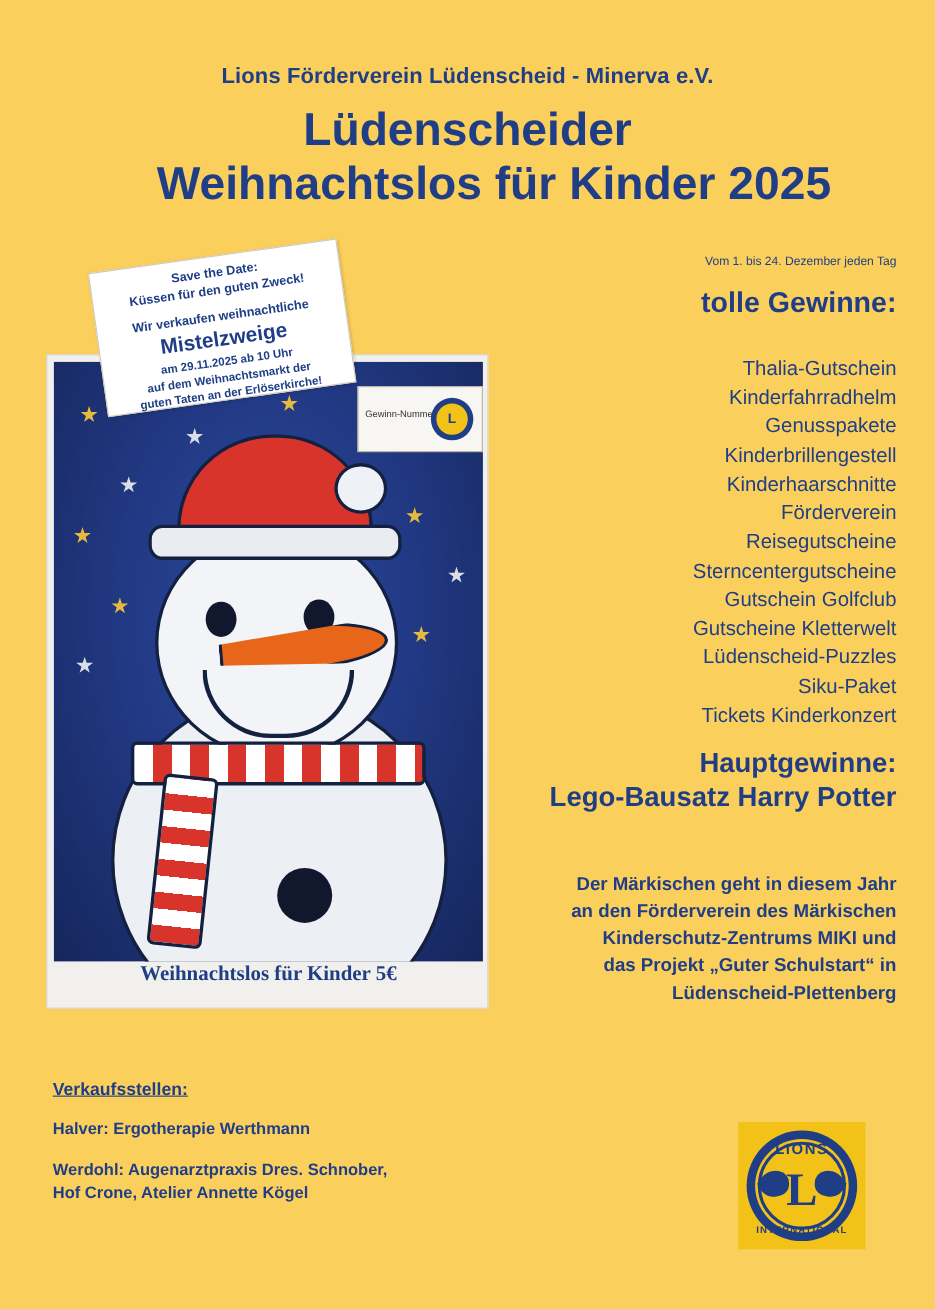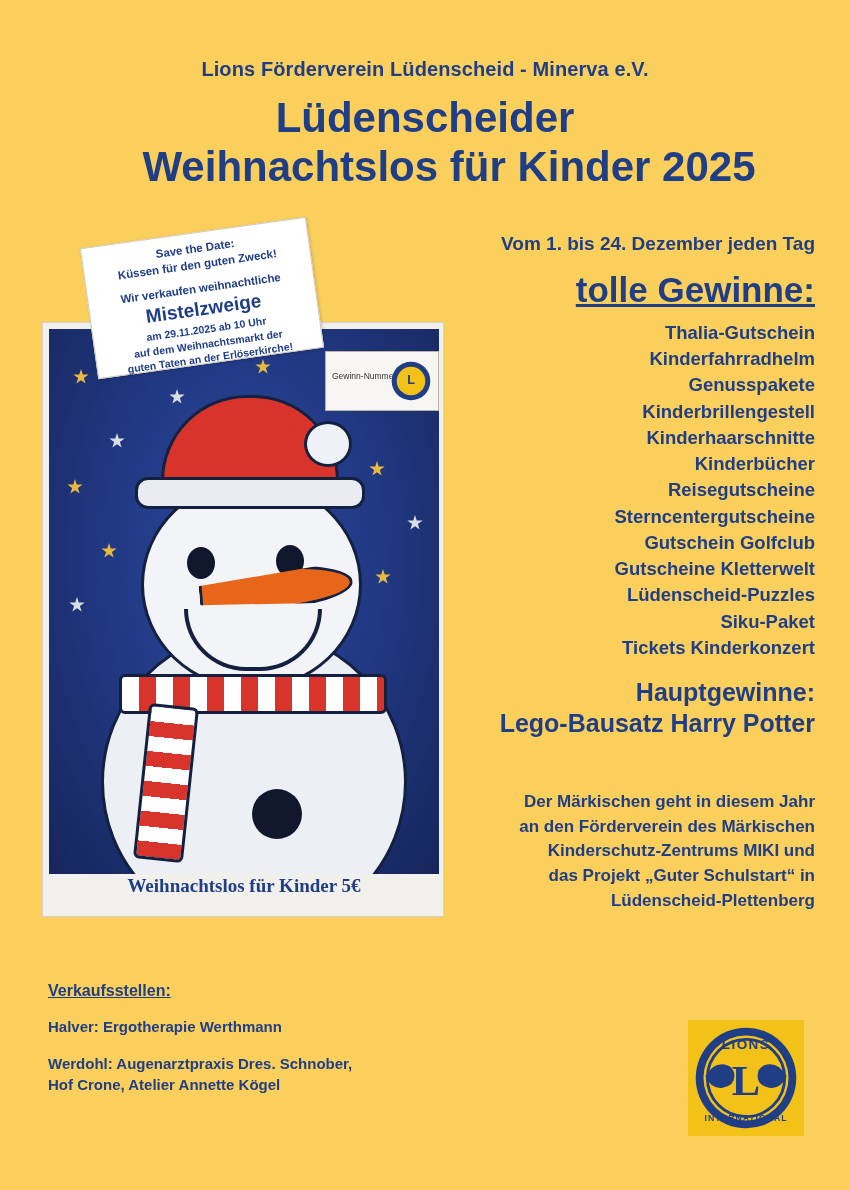--- a/index.html
+++ b/index.html
@@ -53,34 +53,33 @@
 
   
   .right-col {
     position: absolute;
     left: 455px;
     top: 232px;
     width: 360px;
     text-align: right;
   }
   .period-line {
-    font-size: 19px;
-    font-weight: bold;
+    font-size: 11px;
+    font-weight: normal;
     line-height: 1.25;
   }
   .prizes-head {
-    font-size: 35px;
+    font-size: 26px;
     font-weight: bold;
     margin-top: 14px;
-    margin-bottom: 10px;
-    text-decoration: underline;
+    margin-bottom: 31px;
   }
   .prize-item {
     font-size: 18.5px;
-    font-weight: bold;
+    font-weight: normal;
     line-height: 1.42;
   }
   .prize-sub-head {
     font-size: 25px;
     font-weight: bold;
     line-height: 1.22;
     margin-top: 16px;
   }
   .prize-major {
     font-size: 25px;
@@ -325,21 +324,21 @@
   .footer-block {
     font-size: 15px;
     font-weight: bold;
     line-height: 1.4;
     margin-bottom: 16px;
   }
 
   
   .lions-logo {
     position: absolute;
-    left: 688px;
+    left: 671px;
     top: 1020px;
     width: 116px;
     height: 116px;
   }
 </style>
 </head>
 <body>
 
 <div class="poster">
 
@@ -351,21 +350,21 @@
 
   <div class="right-col">
     <div class="period-line">Vom 1. bis 24. Dezember jeden Tag</div>
     <div class="prizes-head">tolle Gewinne:</div>
 
     <div class="prize-item">Thalia-Gutschein</div>
     <div class="prize-item">Kinderfahrradhelm</div>
     <div class="prize-item">Genusspakete</div>
     <div class="prize-item">Kinderbrillengestell</div>
     <div class="prize-item">Kinderhaarschnitte</div>
-    <div class="prize-item">Kinderbücher</div>
+    <div class="prize-item">Förderverein</div>
     <div class="prize-item">Reisegutscheine</div>
     <div class="prize-item">Sterncentergutscheine</div>
     <div class="prize-item">Gutschein Golfclub</div>
     <div class="prize-item">Gutscheine Kletterwelt</div>
     <div class="prize-item">Lüdenscheid-Puzzles</div>
     <div class="prize-item">Siku-Paket</div>
     <div class="prize-item">Tickets Kinderkonzert</div>
 
     <div class="prize-sub-head">Hauptgewinne:</div>
     <div class="prize-major">Lego-Bausatz Harry Potter</div>

